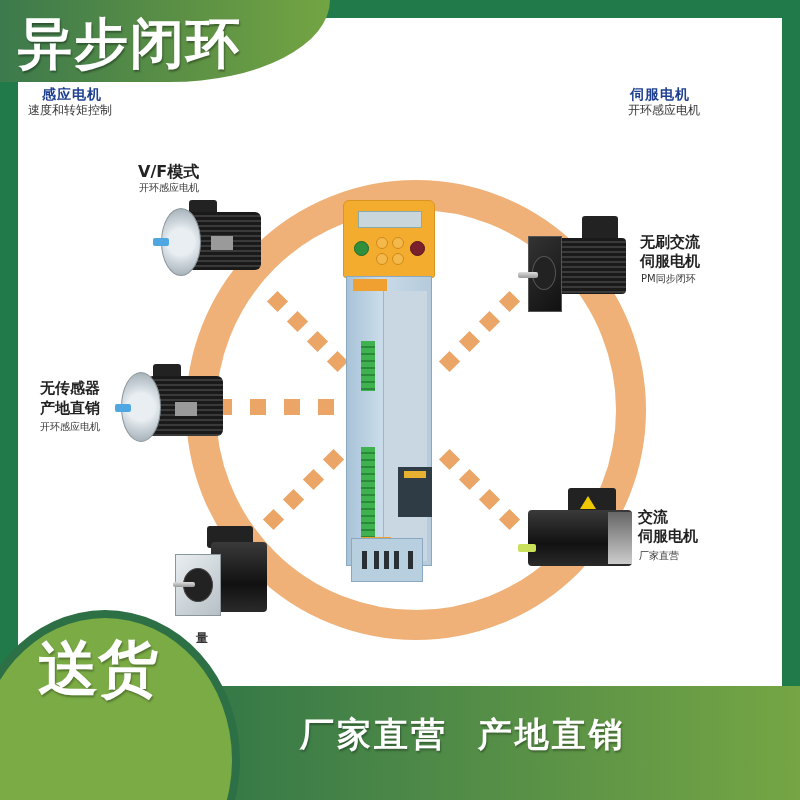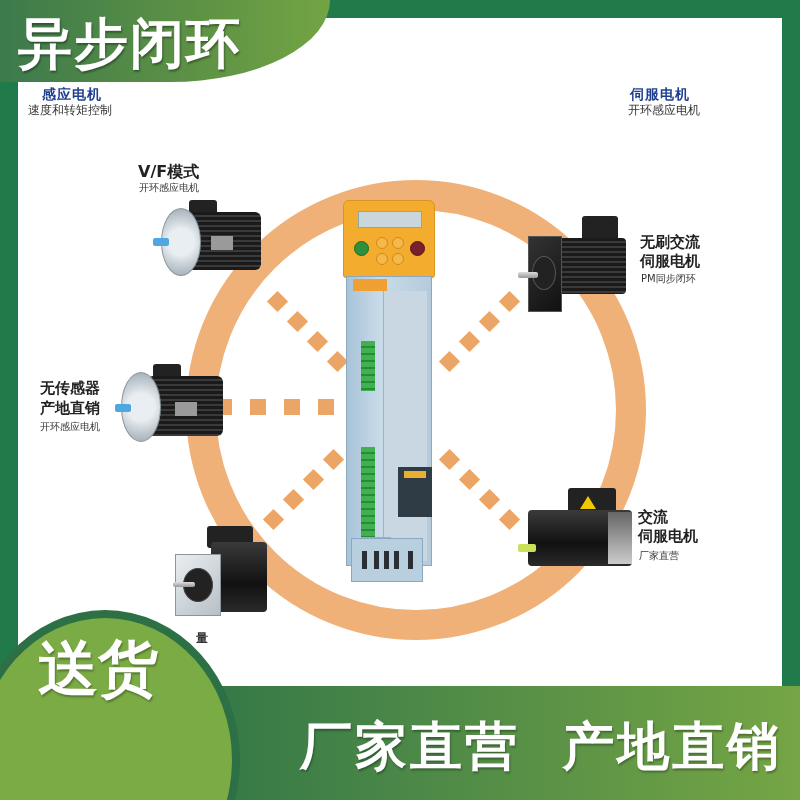--- a/index.html
+++ b/index.html
@@ -66,21 +66,21 @@
   .shaft-lime { position: absolute; background: #c9e05a; border-radius: 2px; }
   .warn { position: absolute; width: 0; height: 0; border-left: 8px solid transparent; border-right: 8px solid transparent; border-bottom: 13px solid #f0c800; }
 
   
   .banner-bottom {
     position: absolute; left: 0; top: 686px; width: 800px; height: 114px;
     background: linear-gradient(90deg, #2f7447 20%, #4f8a47 55%, #75a544 100%);
   }
   .slogan {
     position: absolute; left: 300px; top: 712px;
-    font-size: 52px; font-weight: bold; color: #ffffff; letter-spacing: 3px;
+    font-size: 34px; font-weight: bold; color: #ffffff; letter-spacing: 3px;
     text-shadow: 1px 2px 2px rgba(0,0,0,0.3); white-space: pre;
   }
   .badge-circle {
     position: absolute; left: -30px; top: 610px; width: 270px; height: 300px;
     background: #7aab44; border-radius: 50%;
     border: 8px solid #2d7045;
   }
   .badge-text {
     position: absolute; left: 38px; top: 632px; width: 140px;
     font-size: 60px; font-weight: bold; color: #ffffff; line-height: 72px;

